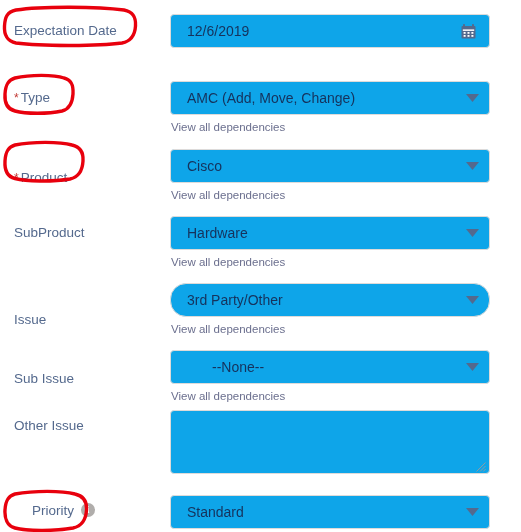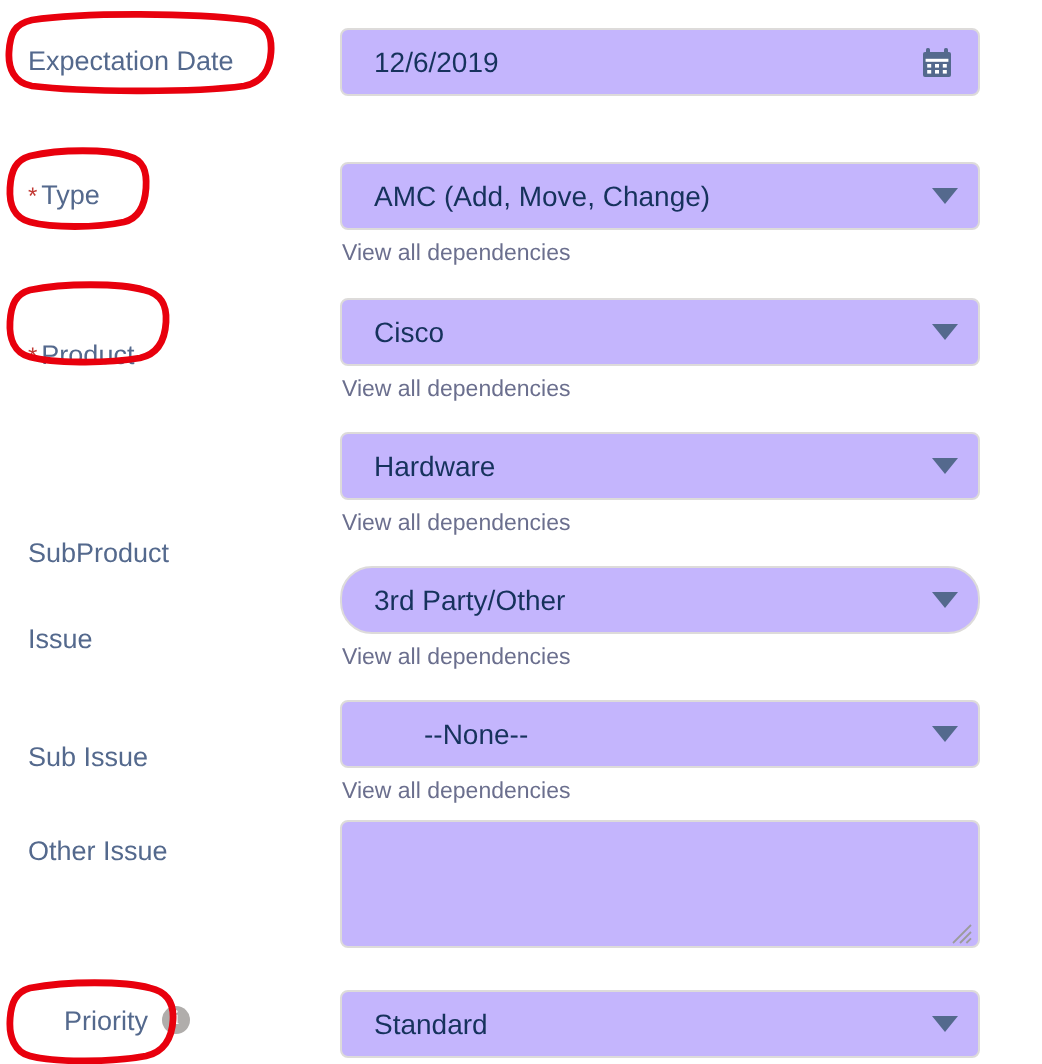--- a/index.html
+++ b/index.html
@@ -69,21 +69,21 @@
     top: -1px;
     font-family: "Liberation Serif", serif;
   }
 
   
   .control {
     position: absolute;
     left: 170px;
     width: 320px;
     box-sizing: border-box;
-    background: #c4b5fd;
+    background: #0ea5e9;
     border: 1px solid #dddbda;
     border-radius: 4px;
     height: 34px;
     line-height: 32px;
     padding: 0 34px 0 16px;
     font-size: 14px;
     color: #16325c;
     font-family: "Liberation Sans", sans-serif;
     white-space: nowrap;
     overflow: hidden;
@@ -178,21 +178,21 @@
   <div class="form-row" style="top:143px;">
     <div class="field-label" style="top:26px;">
       <span class="req-star">*</span><span class="label-text">Product</span>
     </div>
     <div class="control" style="top:6px;">Cisco</div>
     <div class="dd-arrow" style="top:19px;"></div>
     <div class="dep-link" style="top:45px;">View all dependencies</div>
   </div>
 
   <div class="form-row" style="top:210px;">
-    <div class="field-label" style="top:14px;margin-top:44px;">
+    <div class="field-label" style="top:14px;">
       <span class="label-text">SubProduct</span>
     </div>
     <div class="control" style="top:6px;">Hardware</div>
     <div class="dd-arrow" style="top:19px;"></div>
     <div class="dep-link" style="top:45px;">View all dependencies</div>
   </div>
 
   <div class="form-row" style="top:277px;">
     <div class="field-label" style="top:14px;margin-top:20px;">
       <span class="label-text">Issue</span>

